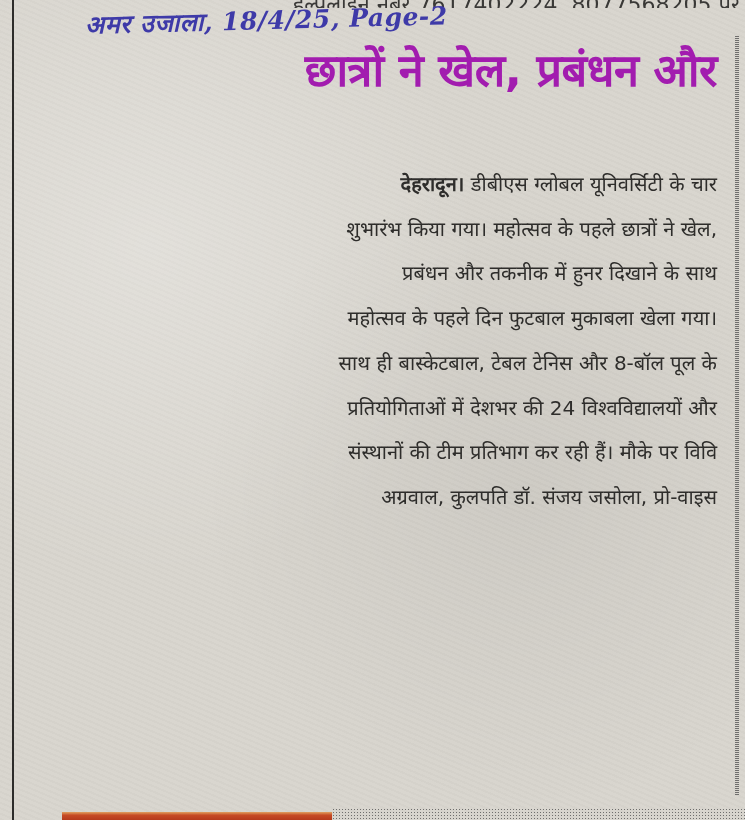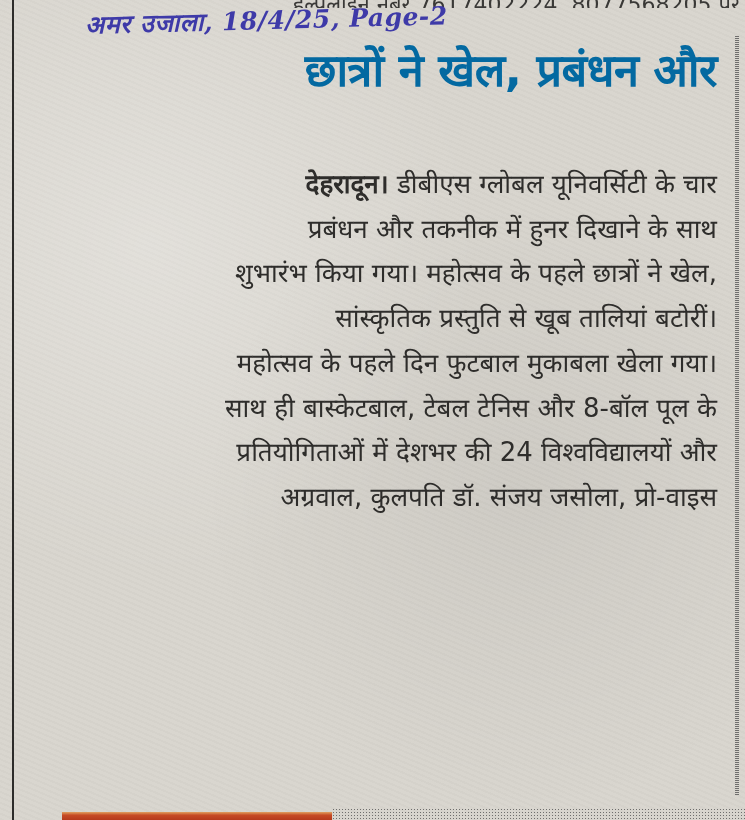--- a/index.html
+++ b/index.html
@@ -30,26 +30,26 @@
       position: absolute; left: 85px; top: 2px;
       font-family: "DejaVu Serif", serif; font-style: italic;
       font-size: 25px; color: #3e3aa8; font-weight: bold;
       white-space: nowrap; letter-spacing: 0.5px;
       transform: rotate(-1.5deg);
     }
     .headline {
       position: absolute; right: 28px; top: 40px; width: 640px;
       text-align: right;
       font-family: "DejaVu Sans", sans-serif; font-weight: bold;
-      font-size: 45px; line-height: 62px; color: #0369a1;
+      font-size: 45px; line-height: 62px; color: #a21caf;
       letter-spacing: -0.5px;
     }
     .body-text {
       position: absolute; right: 28px; top: 162px; width: 650px;
-      font-size: 26px; line-height: 44.7px; color: #2e2d2b;
+      font-size: 20px; line-height: 44.7px; color: #2e2d2b;
       text-align: right;
     }
     .body-text .line { display: block; white-space: nowrap; }
     .dateline { font-weight: bold; }
     .orange-bar {
       position: absolute; left: 62px; top: 812px; width: 270px; height: 8px;
       background: linear-gradient(180deg, #e0a060 0, #c64a25 40%, #b53a1c 100%);
     }
     .dotted-bar {
       position: absolute; left: 332px; top: 808px; width: 413px; height: 12px;
@@ -68,23 +68,23 @@
 <div class="top-cut">हेल्पलाइन नंबर 7617402224, 8077568205 पर</div>
 
 <div class="handwritten">अमर उजाला, 18/4/25, Page-2</div>
 
 <div class="headline">
   <div>छात्रों ने खेल, प्रबंधन और</div>
 </div>
 
 <div class="body-text">
   <span class="line"><span class="dateline">देहरादून।</span><span> डीबीएस ग्लोबल यूनिवर्सिटी के चार</span></span>
+  <span class="line">शुभारंभ किया गया। महोत्सव के पहले छात्रों ने खेल,</span>
   <span class="line">प्रबंधन और तकनीक में हुनर दिखाने के साथ</span>
-  <span class="line">शुभारंभ किया गया। महोत्सव के पहले छात्रों ने खेल,</span>
-  <span class="line">सांस्कृतिक प्रस्तुति से खूब तालियां बटोरीं।</span>
   <span class="line">महोत्सव के पहले दिन फुटबाल मुकाबला खेला गया।</span>
   <span class="line">साथ ही बास्केटबाल, टेबल टेनिस और 8-बॉल पूल के</span>
   <span class="line">प्रतियोगिताओं में देशभर की 24 विश्वविद्यालयों और</span>
+  <span class="line">संस्थानों की टीम प्रतिभाग कर रही हैं।  मौके पर विवि</span>
   <span class="line">अग्रवाल, कुलपति डॉ. संजय जसोला, प्रो-वाइस</span>
 </div>
 
 <div class="orange-bar"></div>
 <div class="dotted-bar"></div>
 
 </body></html>

